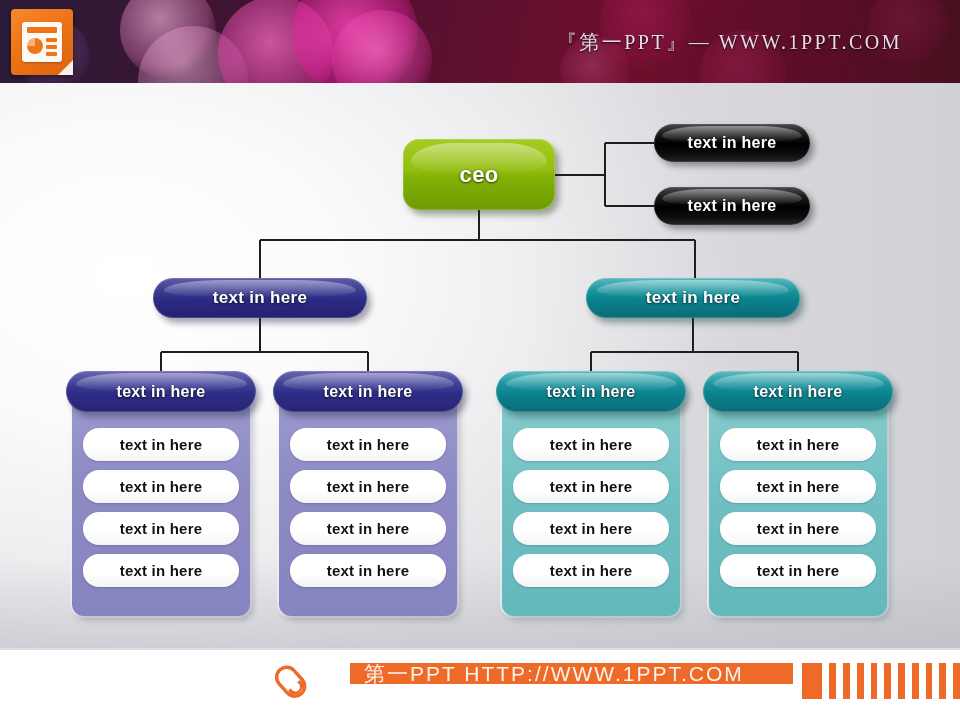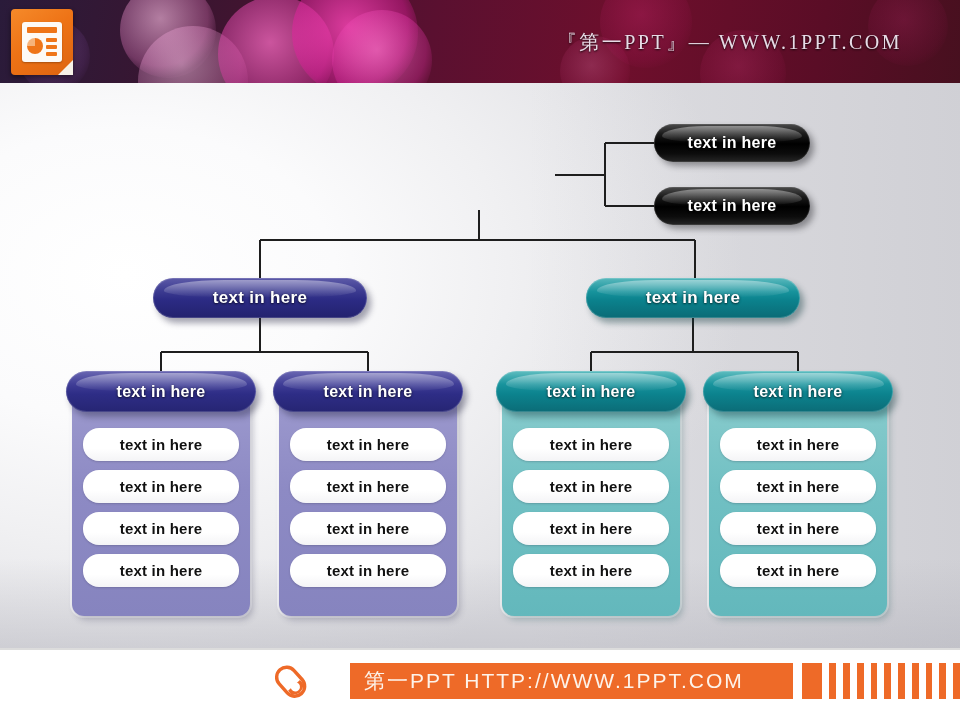--- a/index.html
+++ b/index.html
@@ -145,21 +145,21 @@
     background:linear-gradient(to bottom,#ffffff 0%,#ffffff 62%,#f4f4f6 100%);
     display:flex;align-items:center;justify-content:center;
     box-shadow:0 1px 2px rgba(40,40,60,.22);
   }
   .item-label{color:#111111;font-size:15px;font-weight:bold;letter-spacing:.2px;}
 
   
   .footer{position:absolute;left:0;top:648px;width:960px;height:72px;background:#ffffff;}
   .foot-rule{position:absolute;left:0;top:0;width:960px;height:2px;background:#dcdcdc;}
   .foot-bar{
-    position:absolute;left:350px;top:663px;width:443px;height:36px;
+    position:absolute;left:350px;top:663px;width:443px;height:21px;
     background:#ee6a28;display:flex;align-items:center;
   }
   .foot-text{
     color:#fdf3ea;font-size:21px;letter-spacing:2px;padding-left:14px;white-space:nowrap;
   }
   .stripes{position:absolute;left:802px;top:663px;width:158px;height:36px;display:flex;gap:7px;}
   .stripe{width:8px;height:36px;background:#ee6a28;}
   .stripe.wide{width:24px;}
   .pen{position:absolute;left:268px;top:661px;width:44px;height:40px;}
 </style>
@@ -214,20 +214,23 @@
       <path d="M161 352 V378"></path>
       <path d="M368 352 V378"></path>
 
       <path d="M693 318 V352"></path>
       <path d="M591 352 H798"></path>
       <path d="M591 352 V378"></path>
       <path d="M798 352 V378"></path>
     </g>
   </svg>
 
+  <div class="node ceo gloss">
+    <span class="node-label">ceo</span>
+  </div>
 
   <div class="node pill-black blk1 gloss">
     <span class="node-label">text in here</span>
   </div>
   <div class="node pill-black blk2 gloss">
     <span class="node-label">text in here</span>
   </div>
 
   <div class="node pill-mid mid-purple gloss">
     <span class="node-label">text in here</span>

